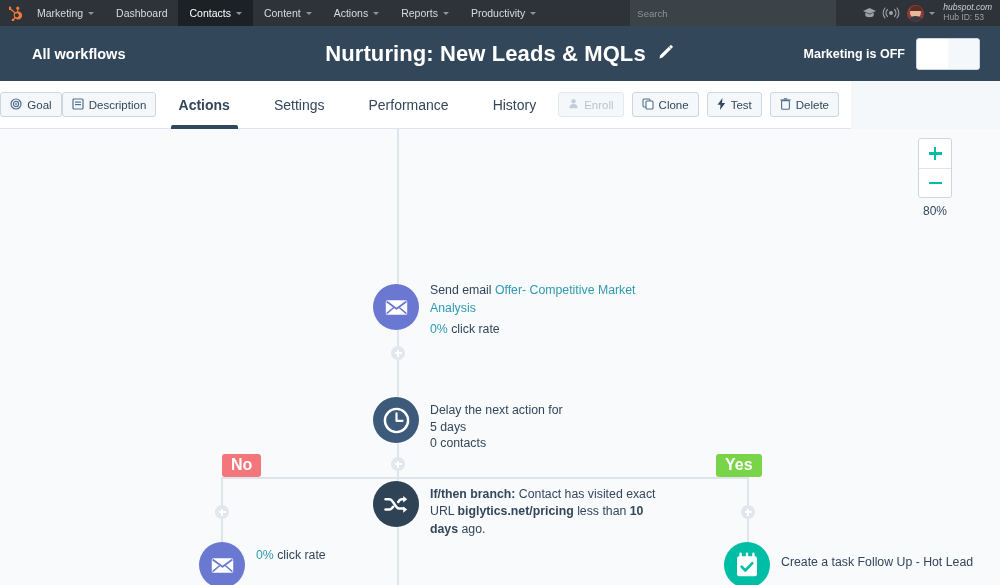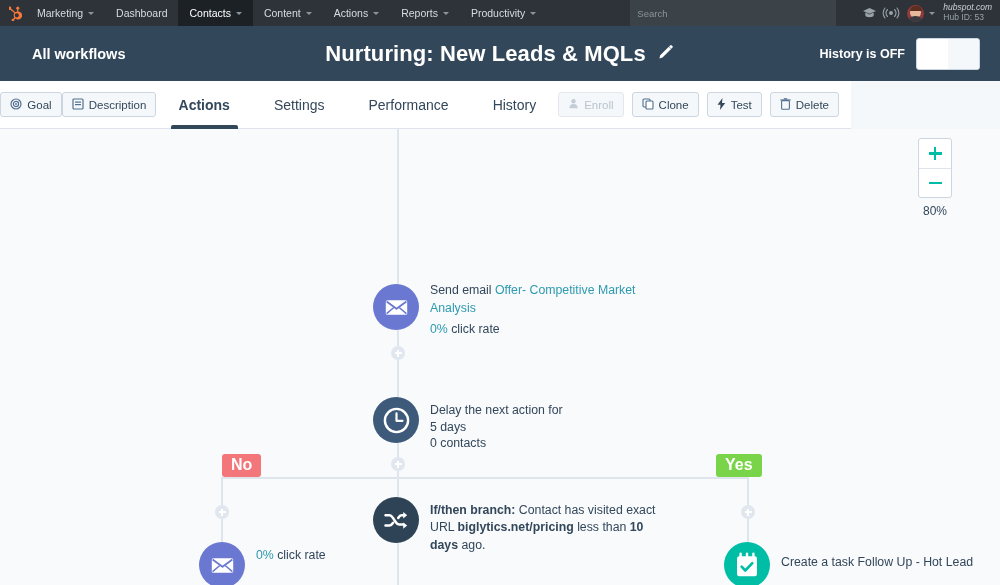--- a/index.html
+++ b/index.html
@@ -370,21 +370,21 @@
     <div class="wf-title">Nurturing: New Leads &amp; MQLs</div>
     <span class="pencil">
       <svg width="17" height="17" viewBox="0 0 17 17">
         <path d="M2.2 12.3l-.8 3.1 3.1-.8 8.6-8.6-2.3-2.3-8.6 8.6z" fill="#ffffff"></path>
         <path d="M12.1 2.4l-1.0 1.0 2.3 2.3 1.0-1.0a1.1 1.1 0 000-1.6l-.7-.7a1.1 1.1 0 00-1.6 0z" fill="#ffffff"></path>
       </svg>
     </span>
   </div>
 
   <div class="wf-toggle-wrap">
-    <div class="wf-toggle-label">History is OFF</div>
+    <div class="wf-toggle-label">Marketing is OFF</div>
     <div class="toggle">
       <div class="knob"></div>
       <div class="track"></div>
     </div>
   </div>
 </div>
 
 <div class="tabbar">
   <div style="width:20px"></div>
 
@@ -504,21 +504,21 @@
         <path d="M13.5 6.4v7.4h6.0" fill="none" stroke="#ffffff" stroke-width="2.2" stroke-linecap="round" stroke-linejoin="round"></path>
       </svg>
     </div>
     <div class="node-text" style="line-height:1.35;">
       <div>Delay the next action for</div>
       <div>5 days</div>
       <div>0 contacts</div>
     </div>
   </div>
 
-  <div class="node" style="left:373px; top:368px;">
+  <div class="node" style="left:373px; top:352px;">
     <div class="node-icon" style="background:#2f4356;">
       <svg width="25" height="21" viewBox="0 0 25 21">
         <path d="M1.5 5.2h4.0c1.6 0 2.4 1.1 3.6 2.9l2.4 3.6c1.2 1.8 2.0 2.9 3.6 2.9h4.4" fill="none" stroke="#ffffff" stroke-width="2.5" stroke-linecap="round"></path>
         <path d="M1.5 15.6h4.0c1.6 0 2.4-1.1 3.6-2.9" fill="none" stroke="#ffffff" stroke-width="2.5" stroke-linecap="round"></path>
         <path d="M14.2 8.0c1.0-1.6 1.8-2.8 3.3-2.8h2.0" fill="none" stroke="#ffffff" stroke-width="2.5" stroke-linecap="round"></path>
         <path d="M19.2 2.0l4.0 3.2-4.0 3.2z" fill="#ffffff"></path>
         <path d="M19.2 12.4l4.0 3.2-4.0 3.2z" fill="#ffffff"></path>
       </svg>
     </div>
     <div class="node-text" style="max-width:240px; line-height:1.42;">

